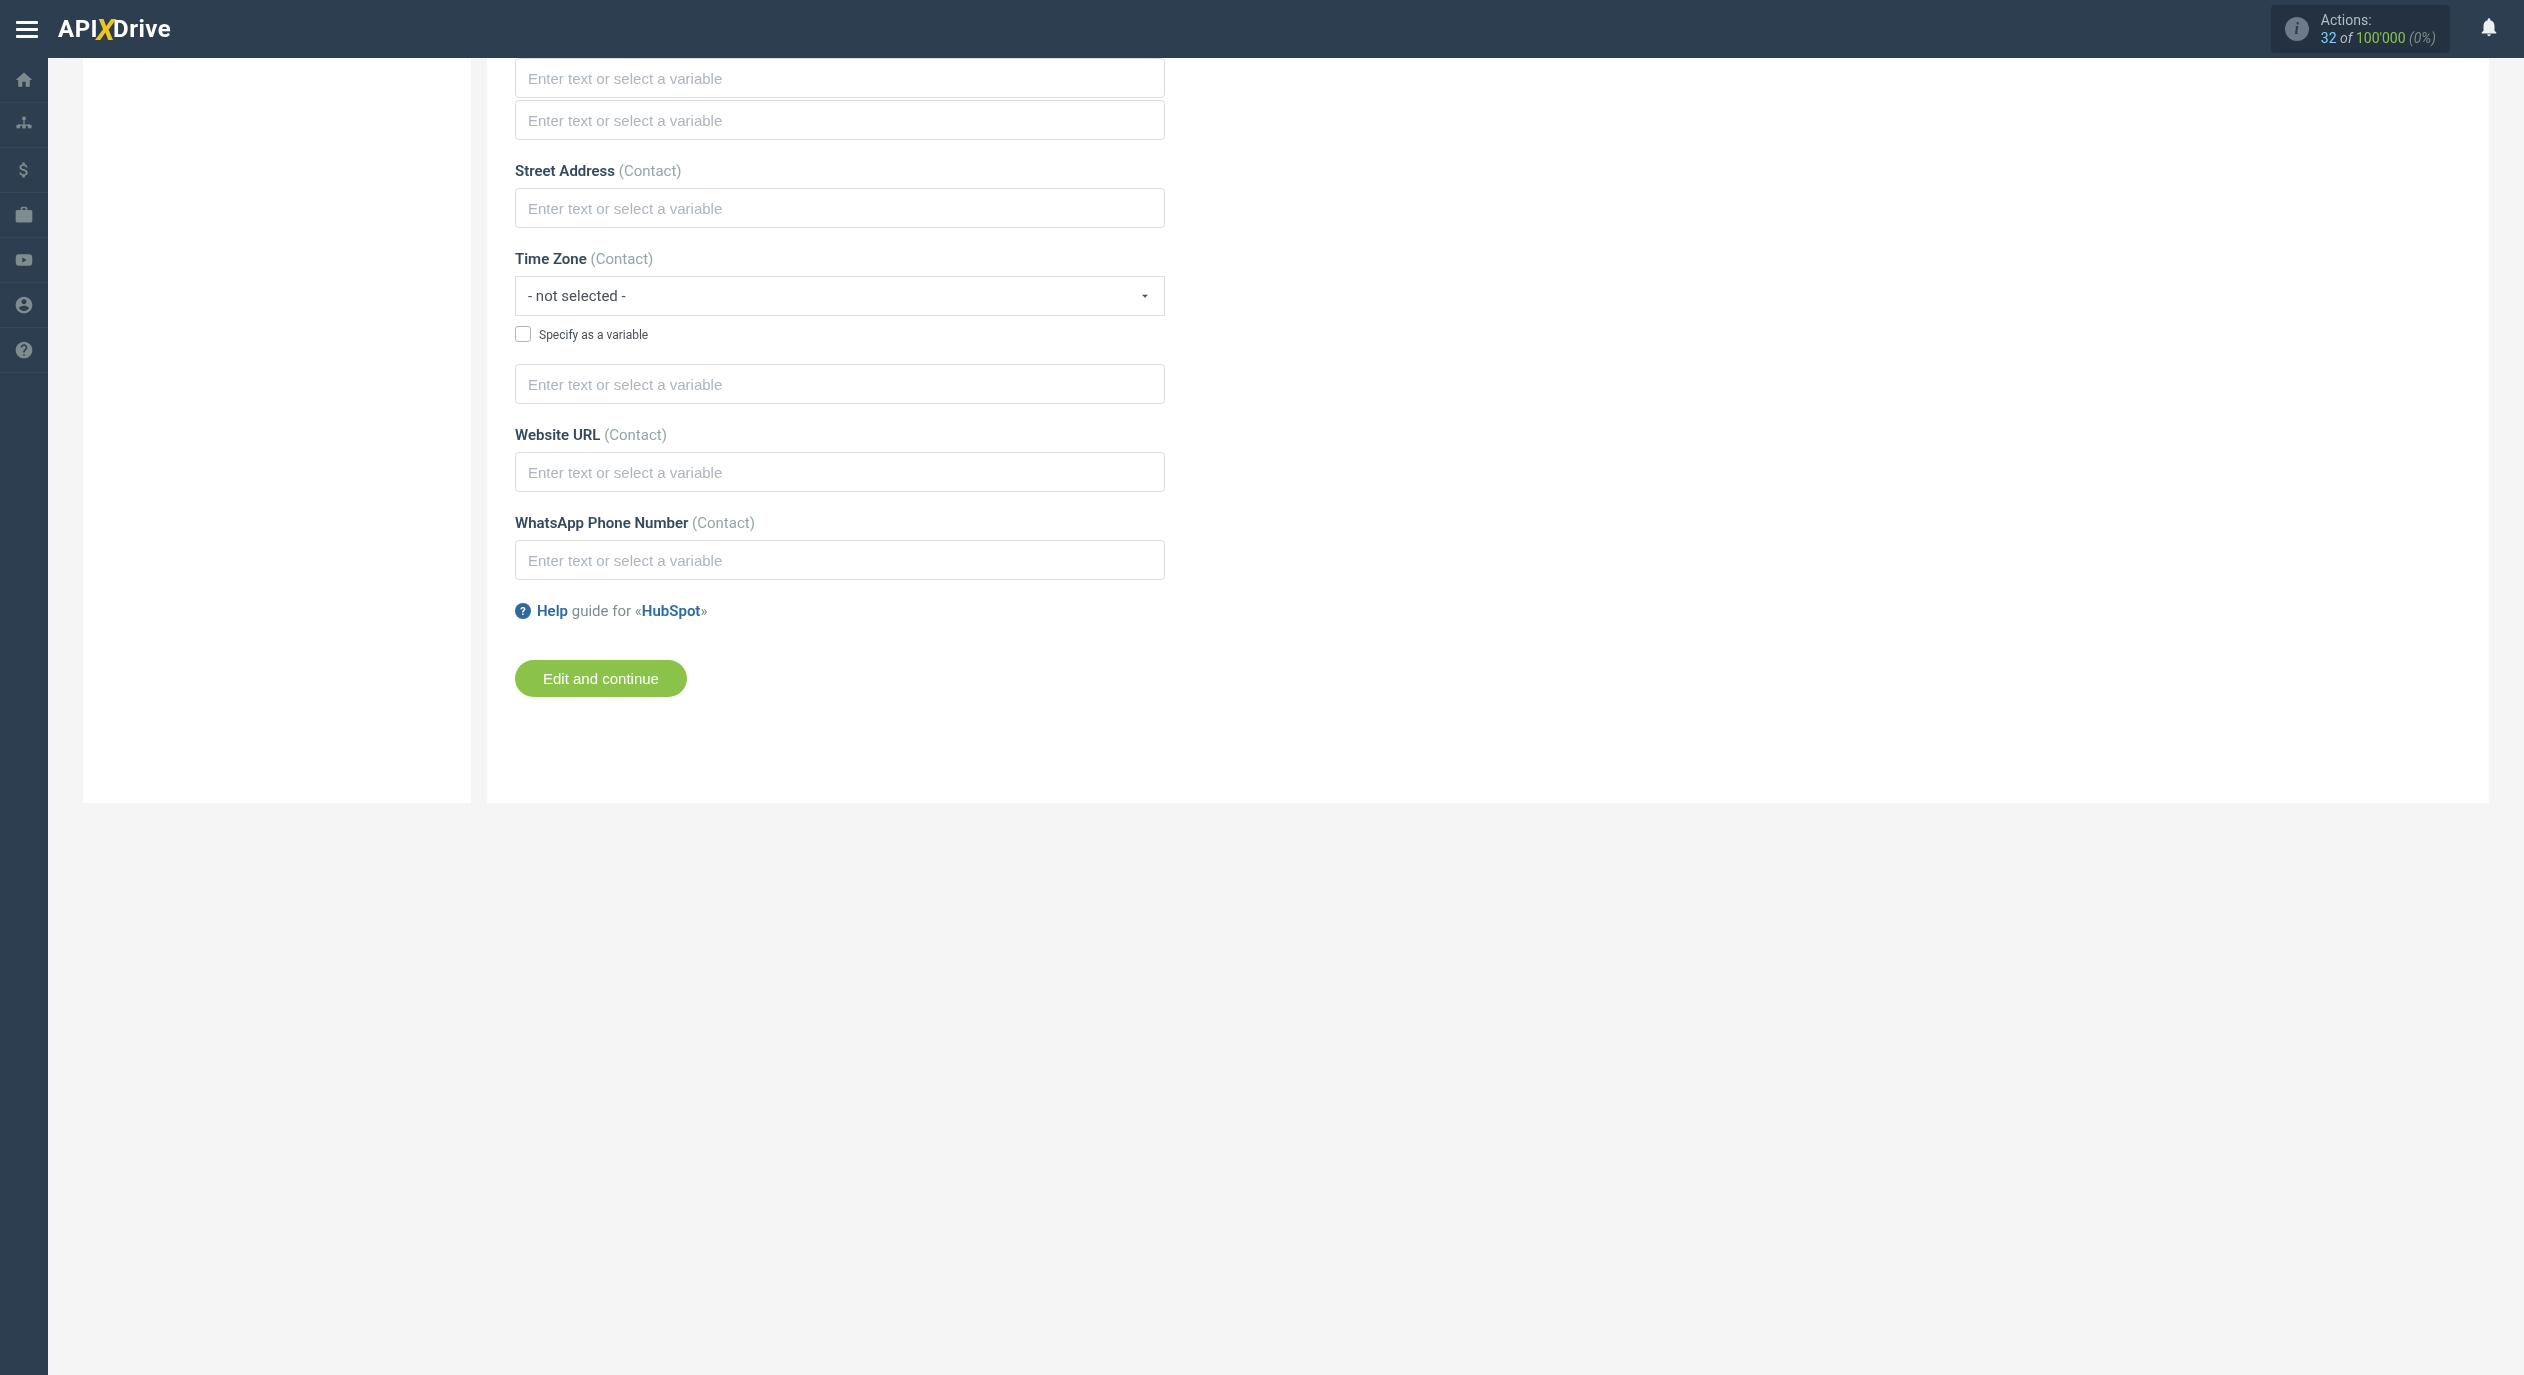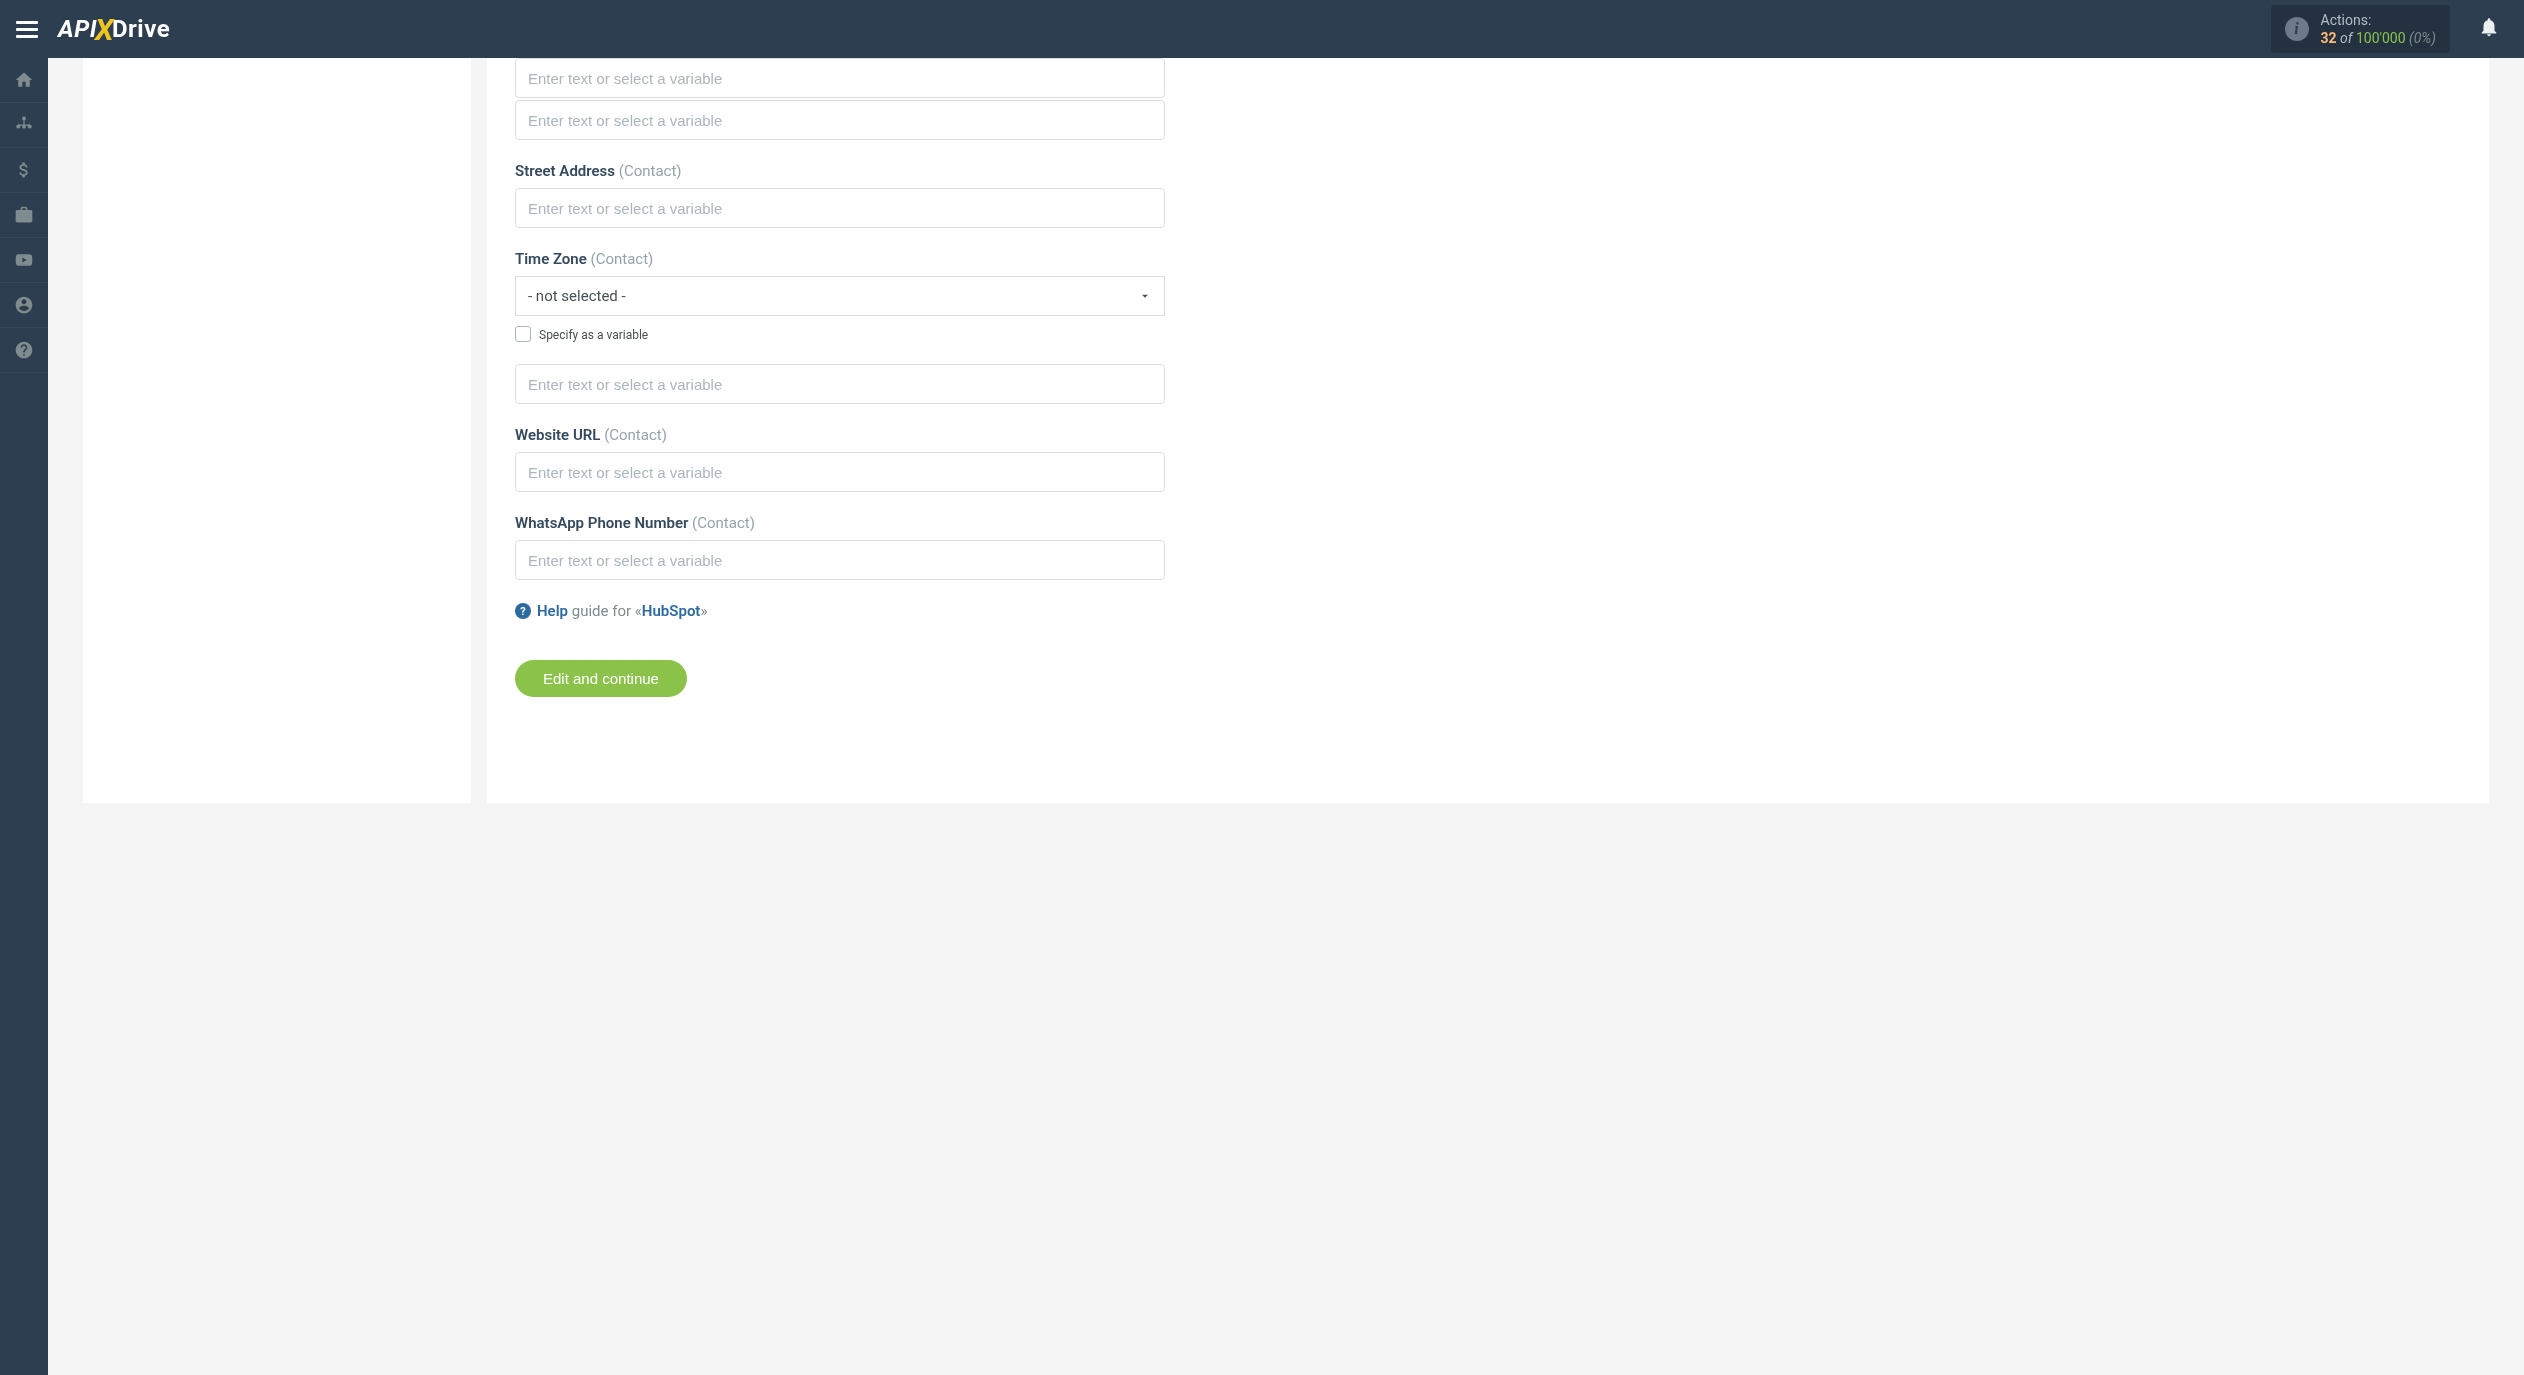--- a/index.html
+++ b/index.html
@@ -40,21 +40,20 @@
     }
     .logo {
       display: flex;
       align-items: center;
       font-size: 24px;
       font-weight: bold;
       letter-spacing: 0.5px;
     }
     .logo .api {
       color: #fff;
-      font-style: italic;
     }
     .logo .x-char {
       color: #f0c420;
       font-size: 30px;
       font-weight: bold;
       font-style: italic;
       margin: 0 -2px;
       position: relative;
     }
     .logo .drive {
@@ -86,22 +85,21 @@
       font-family: Georgia, serif;
     }
     .actions-text {
       font-size: 14px;
       line-height: 1.3;
     }
     .actions-text .label {
       color: #b0bec5;
     }
     .actions-text .count {
-      color: #fdba74;
-      font-weight: bold;
+      color: #7dd3fc;
     }
     .actions-text .of {
       color: #b0bec5;
       font-style: italic;
     }
     .actions-text .max {
       color: #8bc34a;
     }
     .actions-text .pct {
       color: #7f8c8d;

